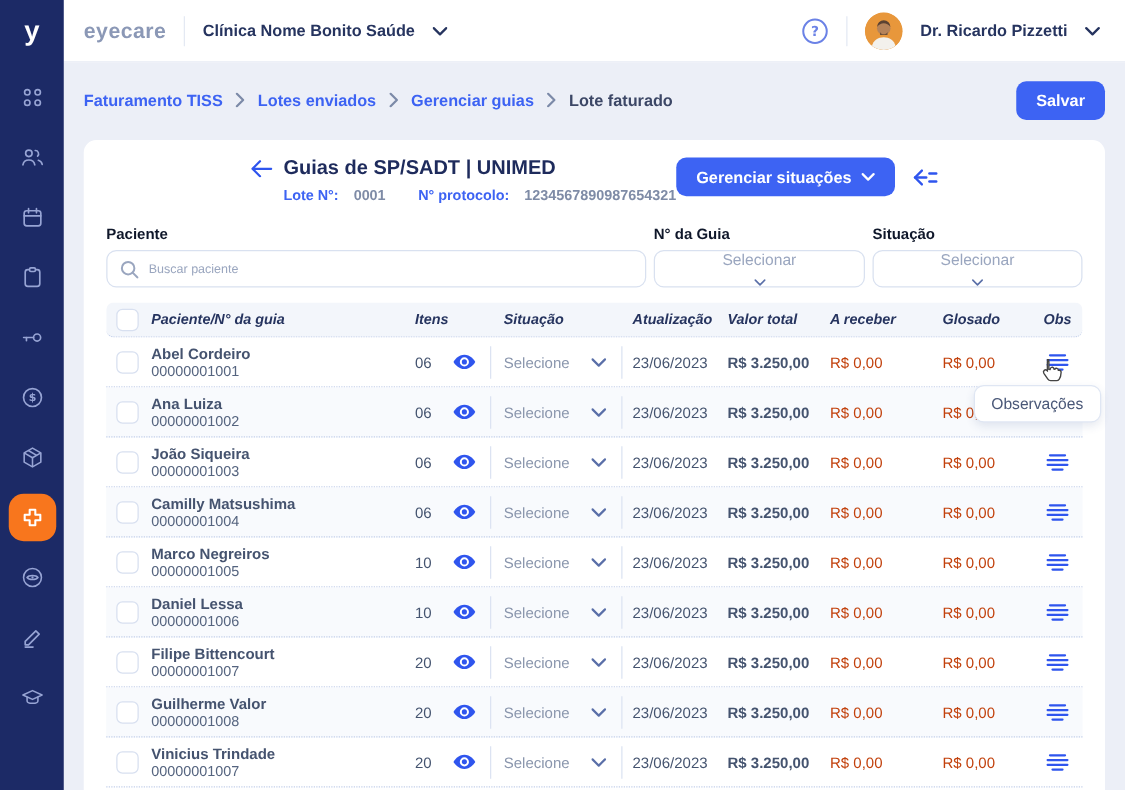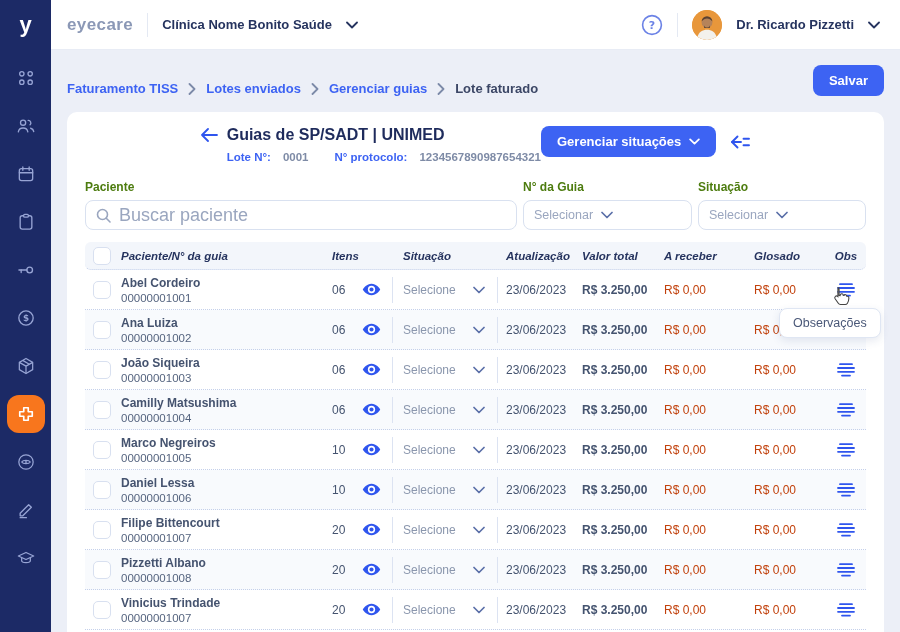--- a/index.html
+++ b/index.html
@@ -23,46 +23,46 @@
     display:flex;align-items:center;padding:0 20px 0 16px;gap:14px;z-index:5;}
   .brand{font-size:17px;font-weight:700;color:#8B98B6;letter-spacing:.4px;}
   .tb-divider{width:1px;height:24px;background:#E4E9F3;}
   .clinic{font-size:13px;font-weight:700;color:#26345F;}
   .chev{display:block;}
   .tb-spacer{flex:1;}
   .avatar{width:30px;height:30px;border-radius:50%;background:var(--avatar-bg);overflow:hidden;flex:0 0 auto;}
   .user-name{font-size:13px;font-weight:700;color:#26345F;}
   
   .main{position:absolute;left:51px;top:50px;width:849px;height:582px;padding:14px 16px 0;}
-  .crumb-row{display:flex;align-items:flex-end;justify-content:space-between;height:32px;}
+  .crumb-row{display:flex;align-items:center;justify-content:space-between;height:32px;}
   .breadcrumb{display:flex;align-items:center;gap:10px;font-size:13px;font-weight:700;}
   .breadcrumb .link{color:var(--accent);cursor:pointer;}
   .breadcrumb .current{color:#3C4766;}
   .btn{background:var(--accent);color:#fff;border:none;border-radius:8px;font-family:inherit;
     font-size:13px;font-weight:700;padding:8px 16px;cursor:pointer;display:flex;align-items:center;gap:8px;}
   
   .card{margin-top:16px;background:#fff;border-radius:10px 10px 0 0;height:520px;padding:14px 18px 0;position:relative;}
   .card-head{display:flex;justify-content:center;align-items:flex-start;}
   .title-line{display:flex;align-items:center;gap:9px;}
   .back-btn{cursor:pointer;display:flex;align-items:center;}
   .page-title{font-size:16px;font-weight:700;color:#1E2B5C;}
   .lote-line{margin:7px 0 0 27px;font-size:11.5px;display:flex;gap:26px;}
   .lote-line .lbl{color:var(--accent);font-weight:700;}
   .lote-line .val{color:#7E8BA6;font-weight:600;margin-left:12px;}
   .head-actions{display:flex;align-items:center;gap:13px;}
   
   .filters{display:flex;gap:6px;margin-top:17px;}
   .f-patient{flex:1;}
   .f-guide{width:169px;}
   .f-sit{width:168px;}
-  .f-label{display:block;font-size:12px;font-weight:700;color:#4d7c0f;margin-bottom:6px;}
+  .f-label{display:block;font-size:12px;font-weight:700;color:#0f172a;margin-bottom:6px;}
   .input{height:30px;border:1px solid #D9E1F0;border-radius:8px;background:#fff;display:flex;align-items:center;padding:0 10px;gap:8px;}
-  .input input{border:none;outline:none;flex:1;font-size:18px;color:#3E4D6B;font-family:inherit;background:transparent;}
+  .input input{border:none;outline:none;flex:1;font-size:10px;color:#3E4D6B;font-family:inherit;background:transparent;}
   .input input::placeholder{color:#9AA6BF;}
-  .select{cursor:pointer;}
+  .select{justify-content:space-between;cursor:pointer;flex-direction:column;}
   .select .ph{font-size:12.5px;color:#9AA6BF;}
   
   .table{margin-top:12px;}
   .thead{display:flex;align-items:center;height:28px;background:#F3F6FB;border-radius:6px;
     font-size:11.5px;font-weight:700;color:#26345F;border-bottom:1px dotted #C3CFEA;font-style:italic;}
   .trow{display:flex;align-items:center;height:40px;border-bottom:1px dotted #C3CFEA;font-size:12px;color:#44536F;}
   .trow.alt{background:#F8FAFD;}
   .c-cb{width:30px;display:flex;padding-left:8px;}
   .c-name{width:217px;padding-left:6px;}
   .c-itens{width:30px;}
@@ -605,21 +605,21 @@
                   </g>
                 </svg>
       </span>
     </div>
   </div>
           <div class="trow alt">
     <div class="c-cb">
               <span class="checkbox"></span>
             </div>
     <div class="c-name">
-      <div class="pname">Pizzetti Albano</div>
+      <div class="pname">Guilherme Valor</div>
       <div class="pguide">00000001008</div>
     </div>
     <div class="c-itens">20</div>
     <div class="c-eye">
       <span class="eye-btn">
         <svg width="19" height="13" viewBox="0 0 24 16">
                   <path d="M12 .8C6.2.8 1.9 6.1 1 8c.9 1.9 5.2 7.2 11 7.2S22.1 9.9 23 8C22.1 6.1 17.8.8 12 .8z" fill="#2F55EE"></path>
                   <circle cx="12" cy="8" r="4.6" fill="#fff"></circle>
                   <circle cx="12" cy="8" r="2.6" fill="#2F55EE"></circle>
                 </svg>

